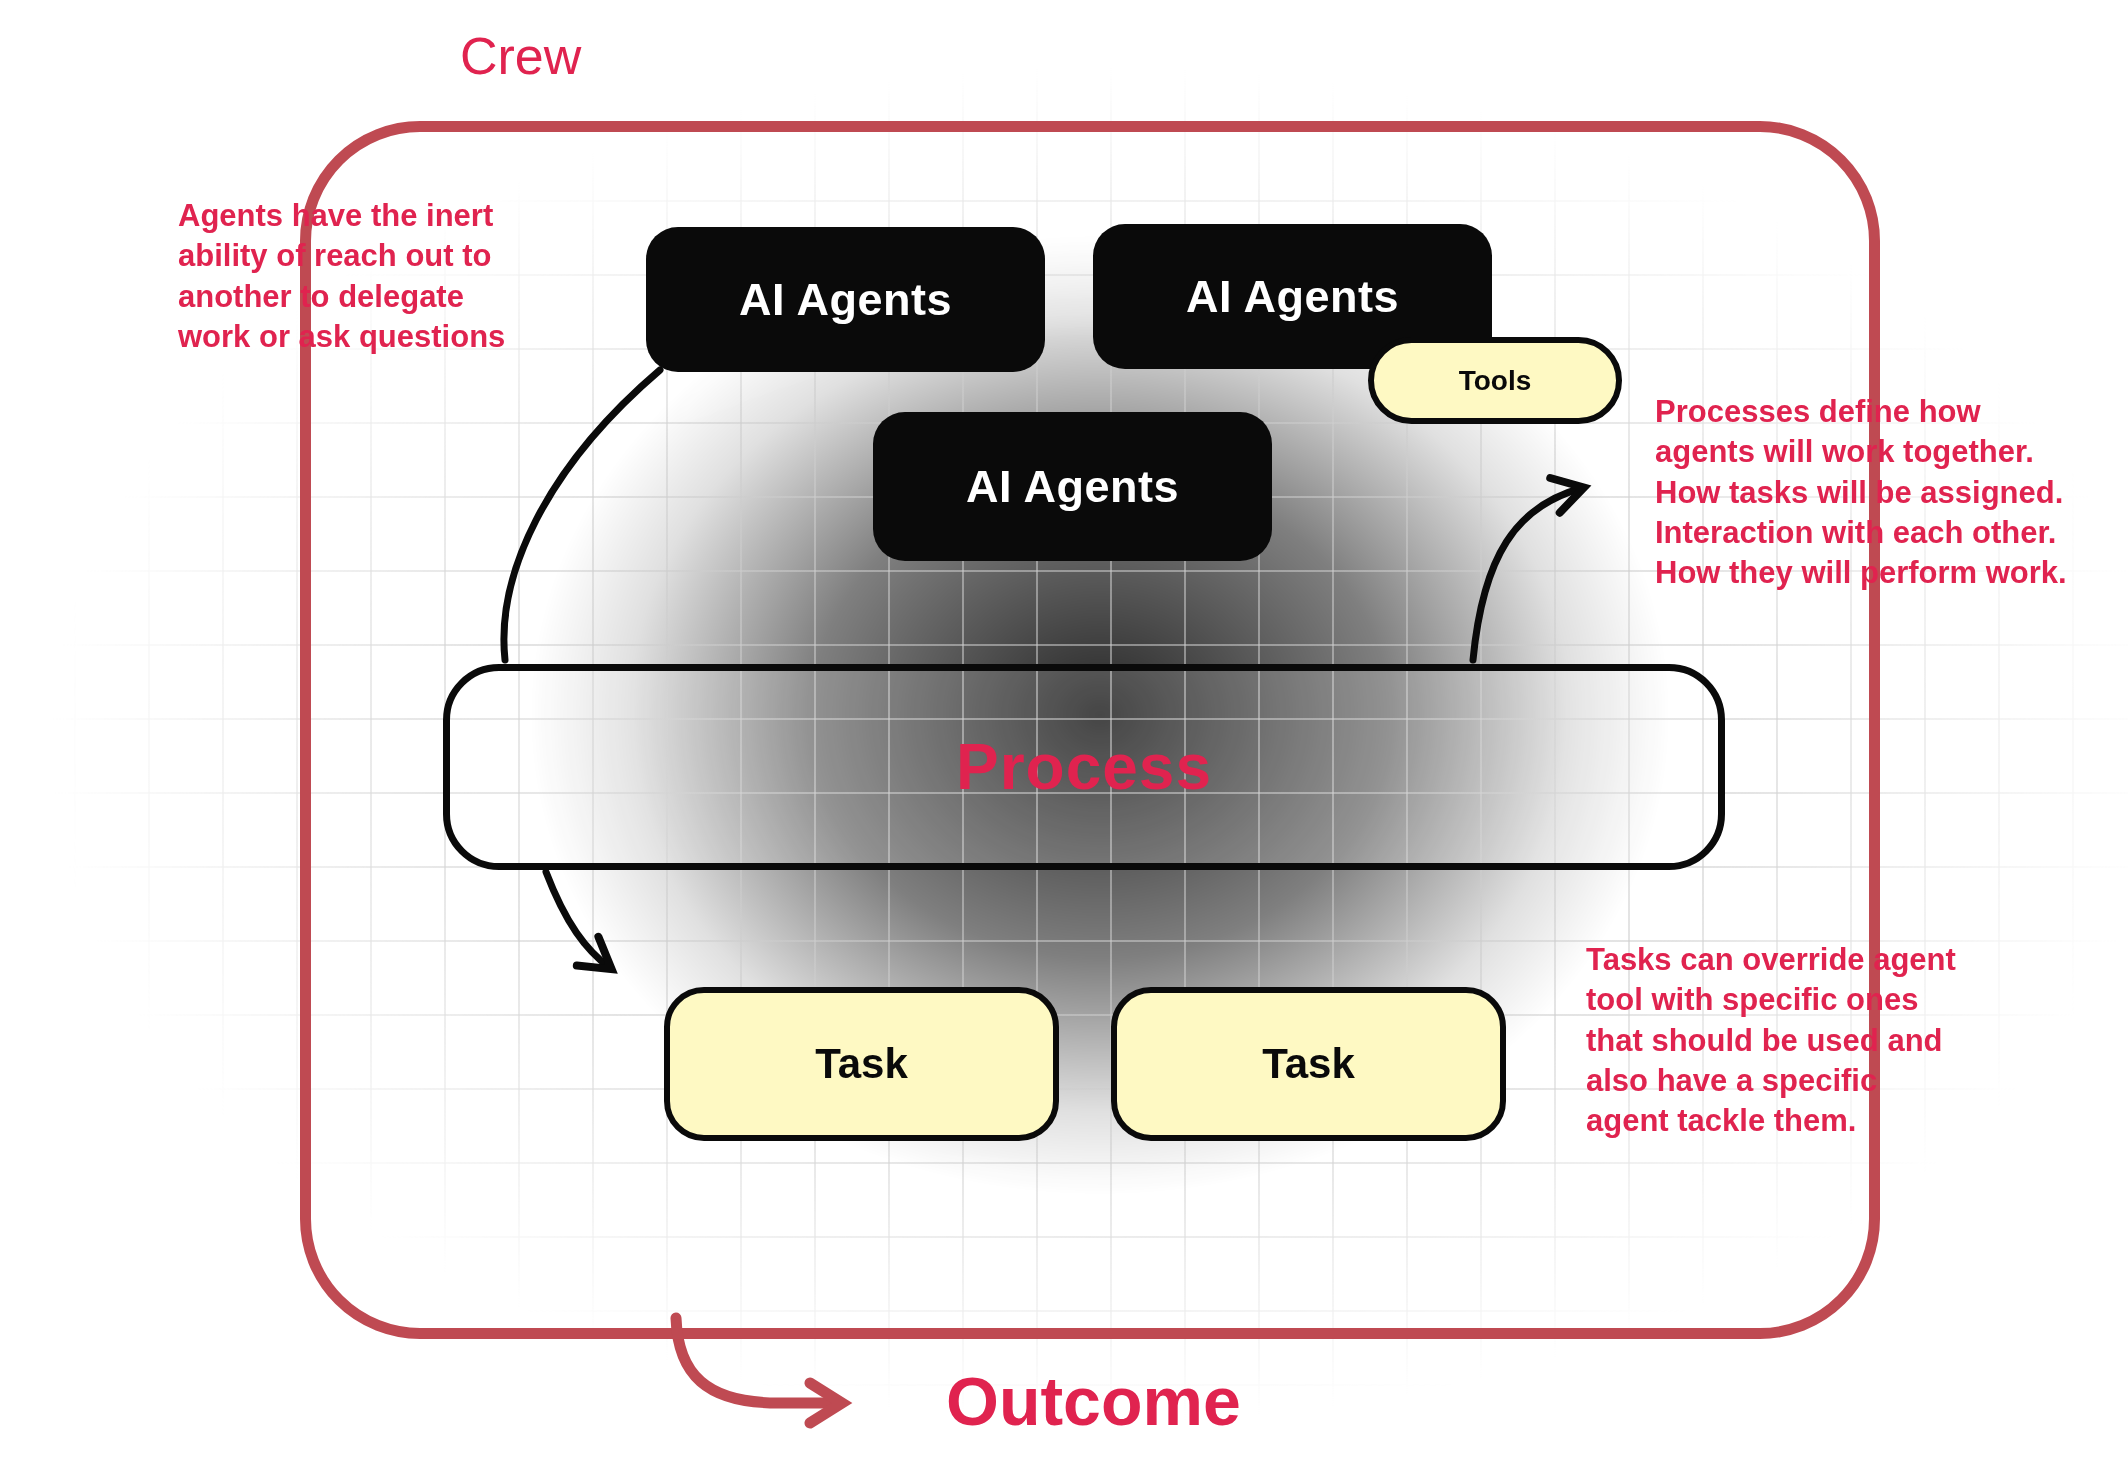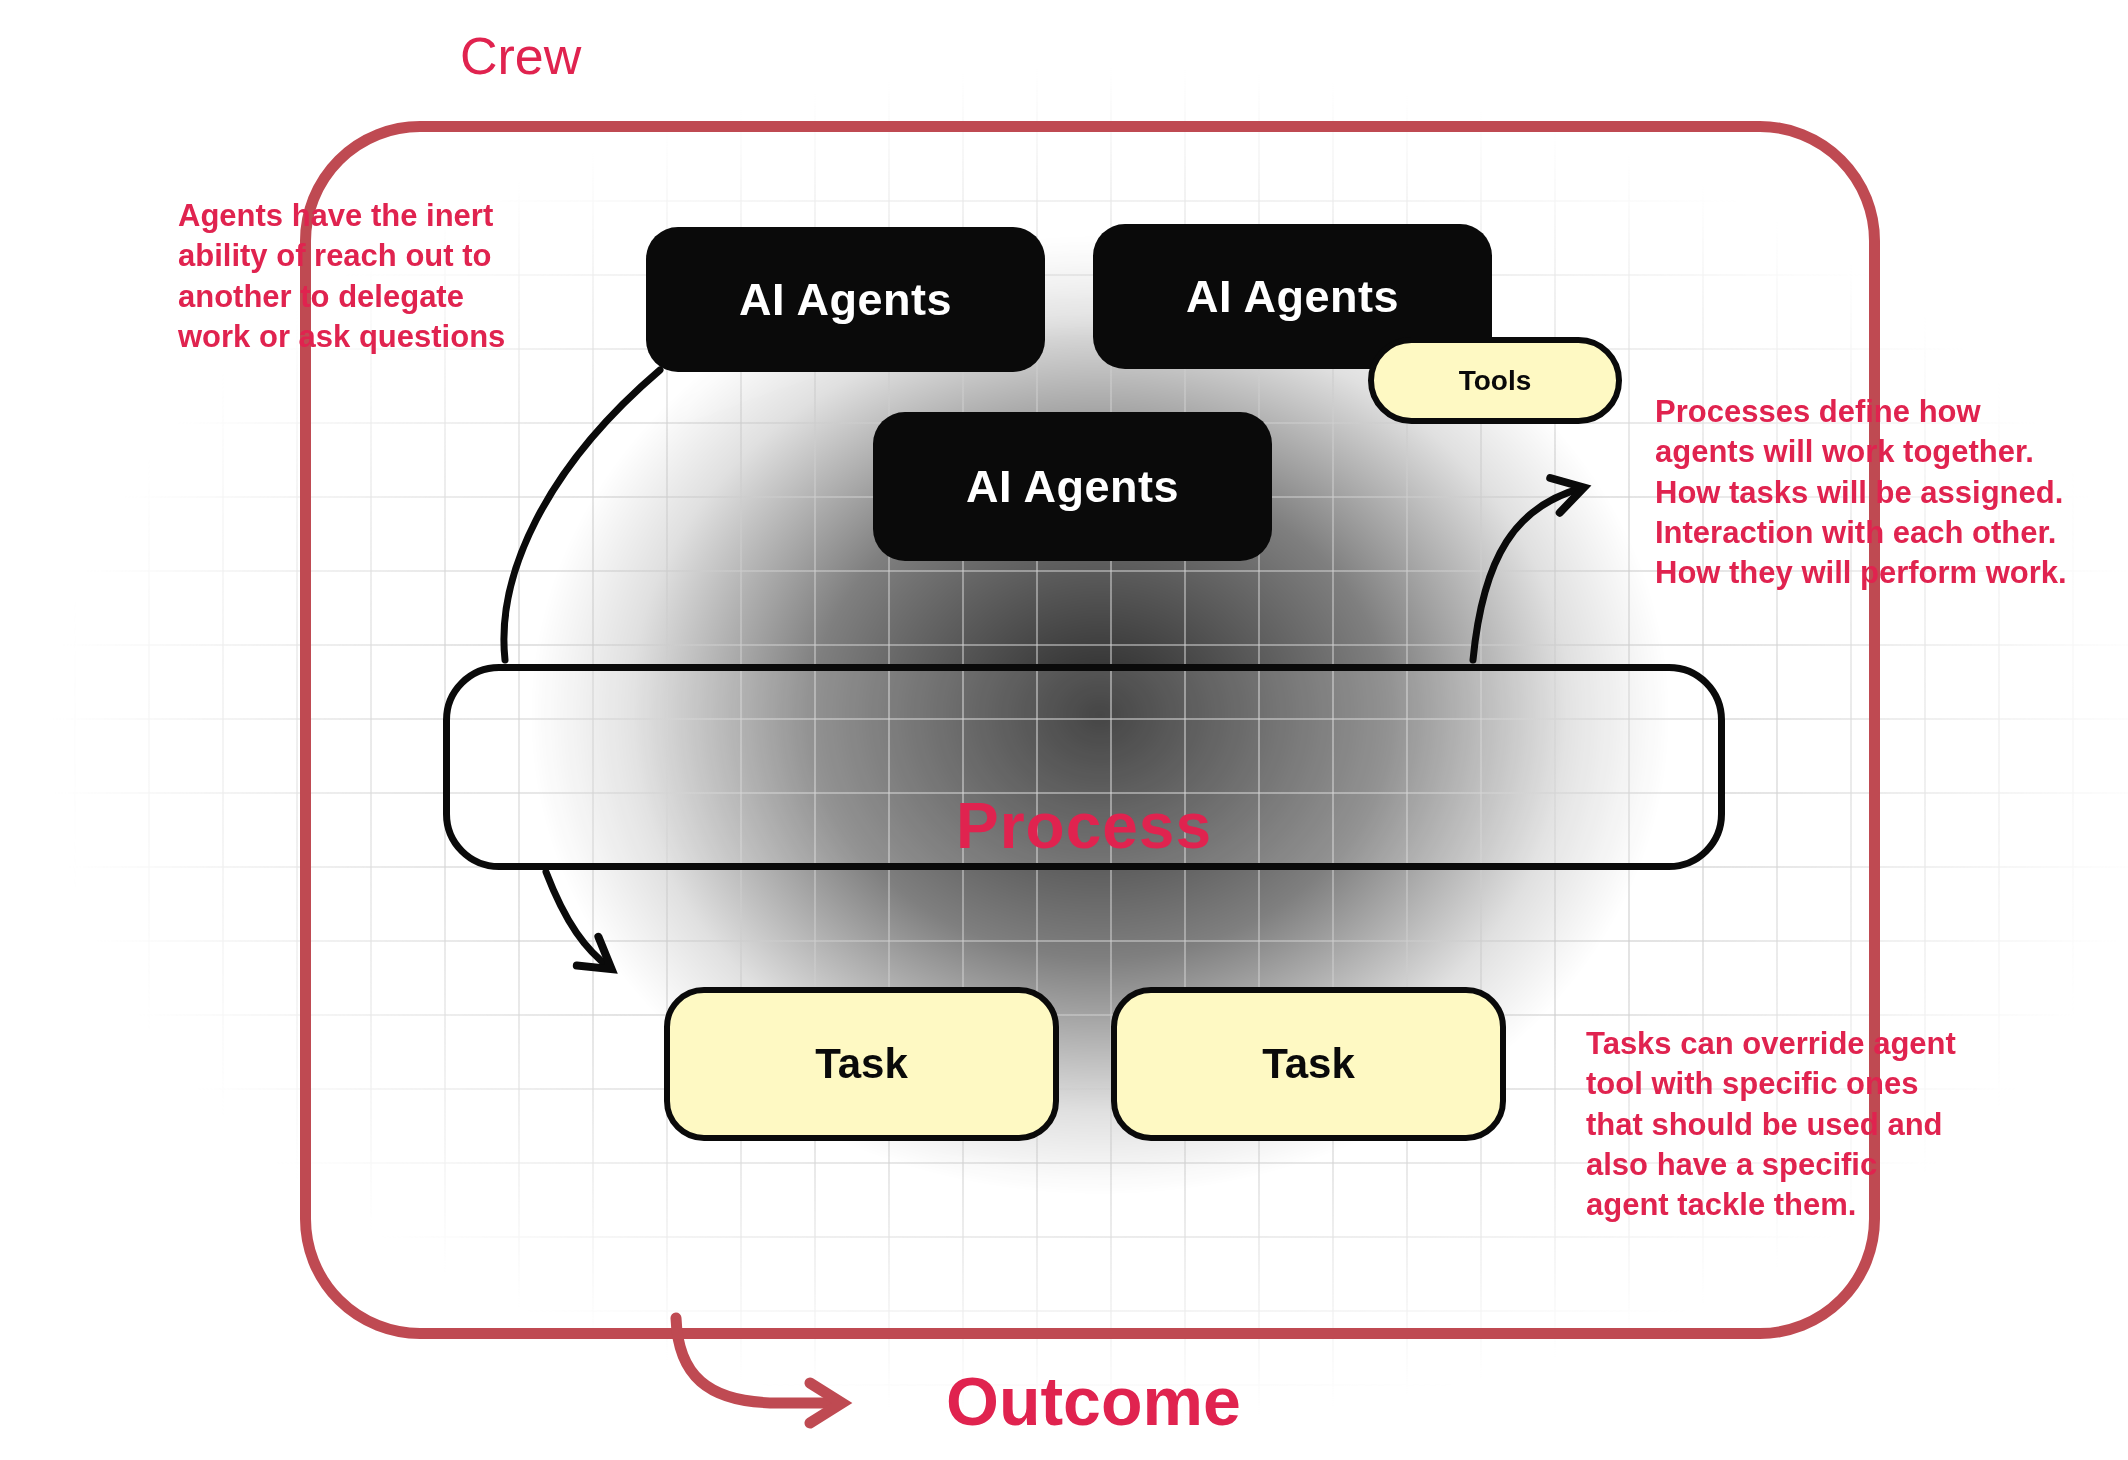--- a/index.html
+++ b/index.html
@@ -47,32 +47,32 @@
   #node-agents-2{left:1093px;top:224px;width:399px;height:145px;}
   #node-agents-3{left:873px;top:412px;width:399px;height:149px;}
   #node-tools{
     left:1368px;top:337px;width:254px;height:87px;
     font-size:28px;border-width:6px;border-radius:44px;z-index:5;
   }
   #node-process{
     left:443px;top:664px;width:1282px;height:206px;
     background:rgba(255,255,255,0.15);
     border:7px solid #0a0a0a;border-radius:56px;
-    color:#E0234F;font-size:64px;font-weight:800;letter-spacing:1px;align-items:flex-end;
+    color:#E0234F;font-size:64px;font-weight:800;letter-spacing:1px;
   }
   #node-task-1{left:664px;top:987px;width:395px;height:154px;}
   #node-task-2{left:1111px;top:987px;width:395px;height:154px;}
   
   .pink-text{color:#E0234F;font-weight:700;z-index:6;position:absolute;}
   #crew-title{left:460px;top:26px;font-size:52px;font-weight:400;}
   #outcome-title{left:946px;top:1362px;font-size:68px;font-weight:800;}
   .note{font-size:31px;line-height:1.3;white-space:pre-line;}
   #note-left{left:178px;top:196px;width:400px;}
   #note-right-top{left:1655px;top:392px;width:490px;text-align:left;}
-  #note-right-bottom{left:1586px;top:1024px;width:470px;text-align:left;}
+  #note-right-bottom{left:1586px;top:940px;width:470px;text-align:left;}
 </style>
 </head>
 <body>
 
 <div id="stage">
 
   <div id="grid-bg"></div>
 
   <div id="crew-border"></div>
 

